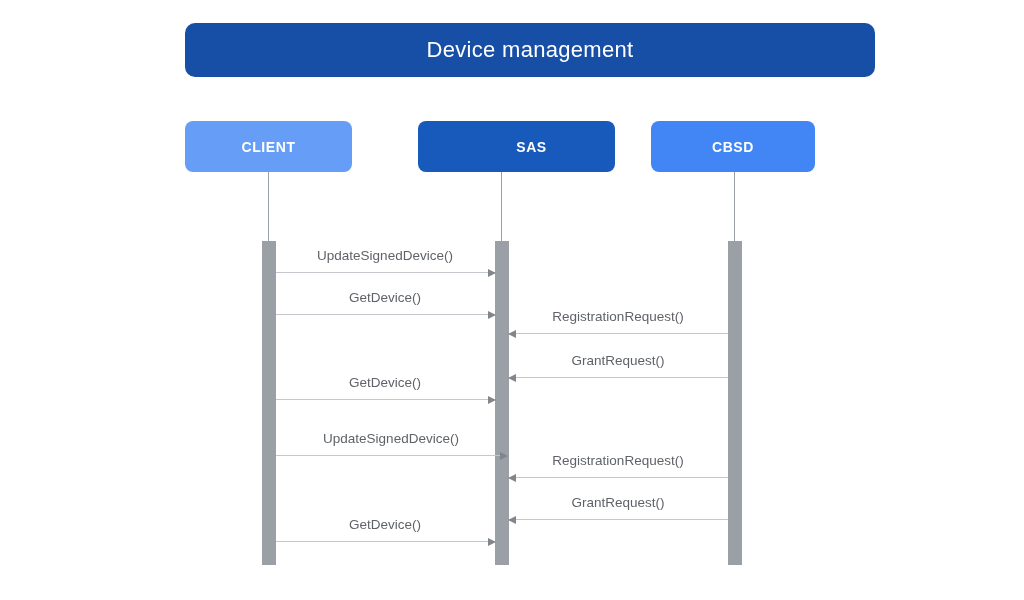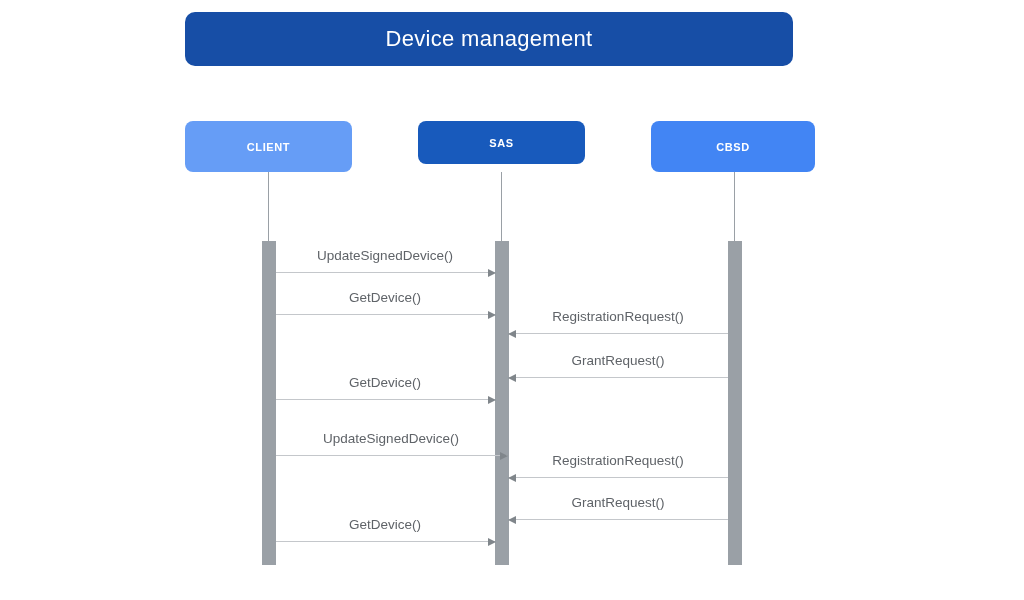--- a/index.html
+++ b/index.html
@@ -26,21 +26,21 @@
     font-weight: 500;
     letter-spacing: 0.3px;
   }
   .actor-box {
     position: absolute;
     border-radius: 8px;
     display: flex;
     align-items: center;
     justify-content: center;
     color: #ffffff;
-    font-size: 11px;
+    font-size: 14px;
     font-weight: 700;
     letter-spacing: 0.6px;
   }
   .lifeline {
     position: absolute;
     width: 1px;
   }
   .activation-bar {
     position: absolute;
   }
@@ -81,28 +81,28 @@
   }
   .msg-arrowhead.dir-left {
     left: -1px;
     border-right: 8px solid #80868B;
   }
 </style>
 </head>
 <body>
 
 <div class="diagram">
-  <div class="title-bar" style="left: 185px; top: 12px; width: 608px; height: 54px; background: rgb(23, 78, 166);">Device management</div>
+  <div class="title-bar" style="left: 185px; top: 23px; width: 690px; height: 54px; background: rgb(23, 78, 166);">Device management</div>
   <div id="canvas">
       <div class="actor-box" style="left: 185px; top: 121px; width: 167px; height: 51px; background: rgb(102, 157, 246);">
         <span>CLIENT</span>
       </div>
       <div class="lifeline" style="left: 268px; top: 172px; height: 69px; background: rgb(154, 160, 166);"></div>
       <div class="activation-bar" style="left: 261.5px; top: 241px; width: 14px; height: 324px; background: rgb(154, 160, 166);"></div>
-      <div class="actor-box" style="left: 418px; top: 121px; width: 167px; height: 43px; background: rgb(24, 90, 188);">
+      <div class="actor-box" style="left: 418px; top: 121px; width: 167px; height: 51px; background: rgb(24, 90, 188); padding-left: 30px;">
         <span>SAS</span>
       </div>
       <div class="lifeline" style="left: 501px; top: 172px; height: 69px; background: rgb(154, 160, 166);"></div>
       <div class="activation-bar" style="left: 494.5px; top: 241px; width: 14px; height: 324px; background: rgb(154, 160, 166);"></div>
       <div class="actor-box" style="left: 651px; top: 121px; width: 164px; height: 51px; background: rgb(66, 133, 244);">
         <span>CBSD</span>
       </div>
       <div class="lifeline" style="left: 734px; top: 172px; height: 69px; background: rgb(154, 160, 166);"></div>
       <div class="activation-bar" style="left: 727.5px; top: 241px; width: 14px; height: 324px; background: rgb(154, 160, 166);"></div>
       <div class="message" style="left: 275.5px; width: 219px; top: 248px;">

